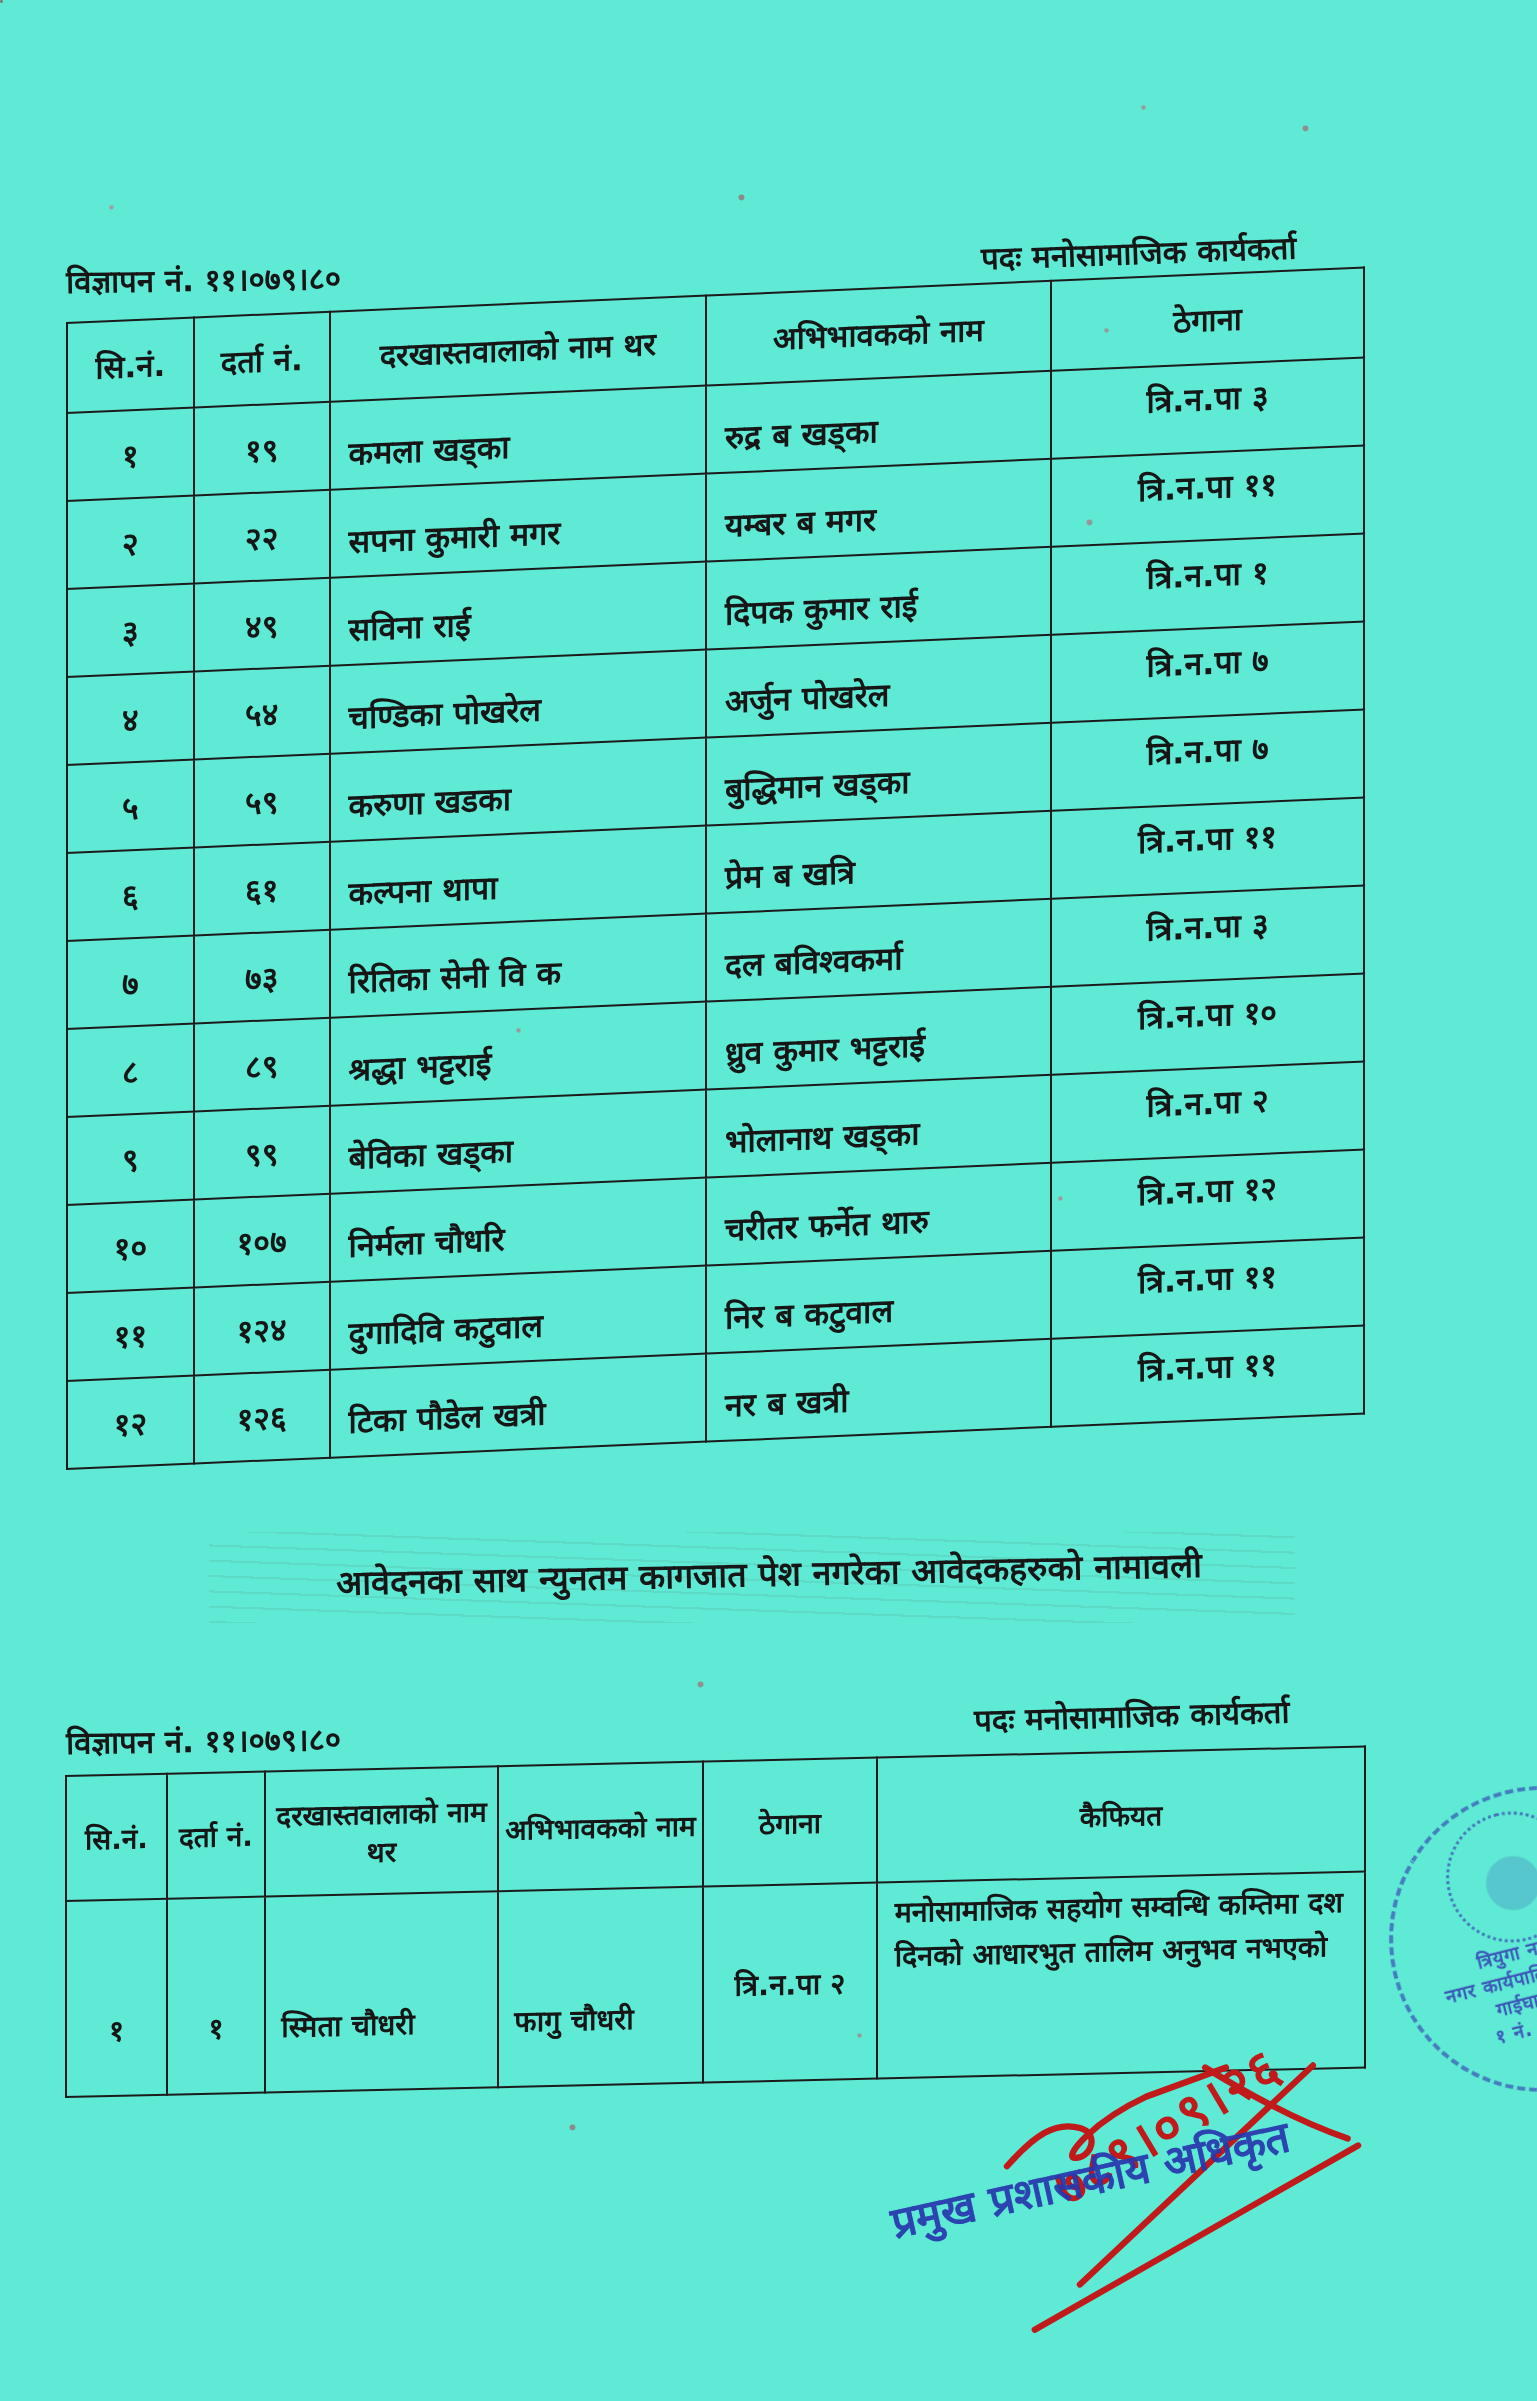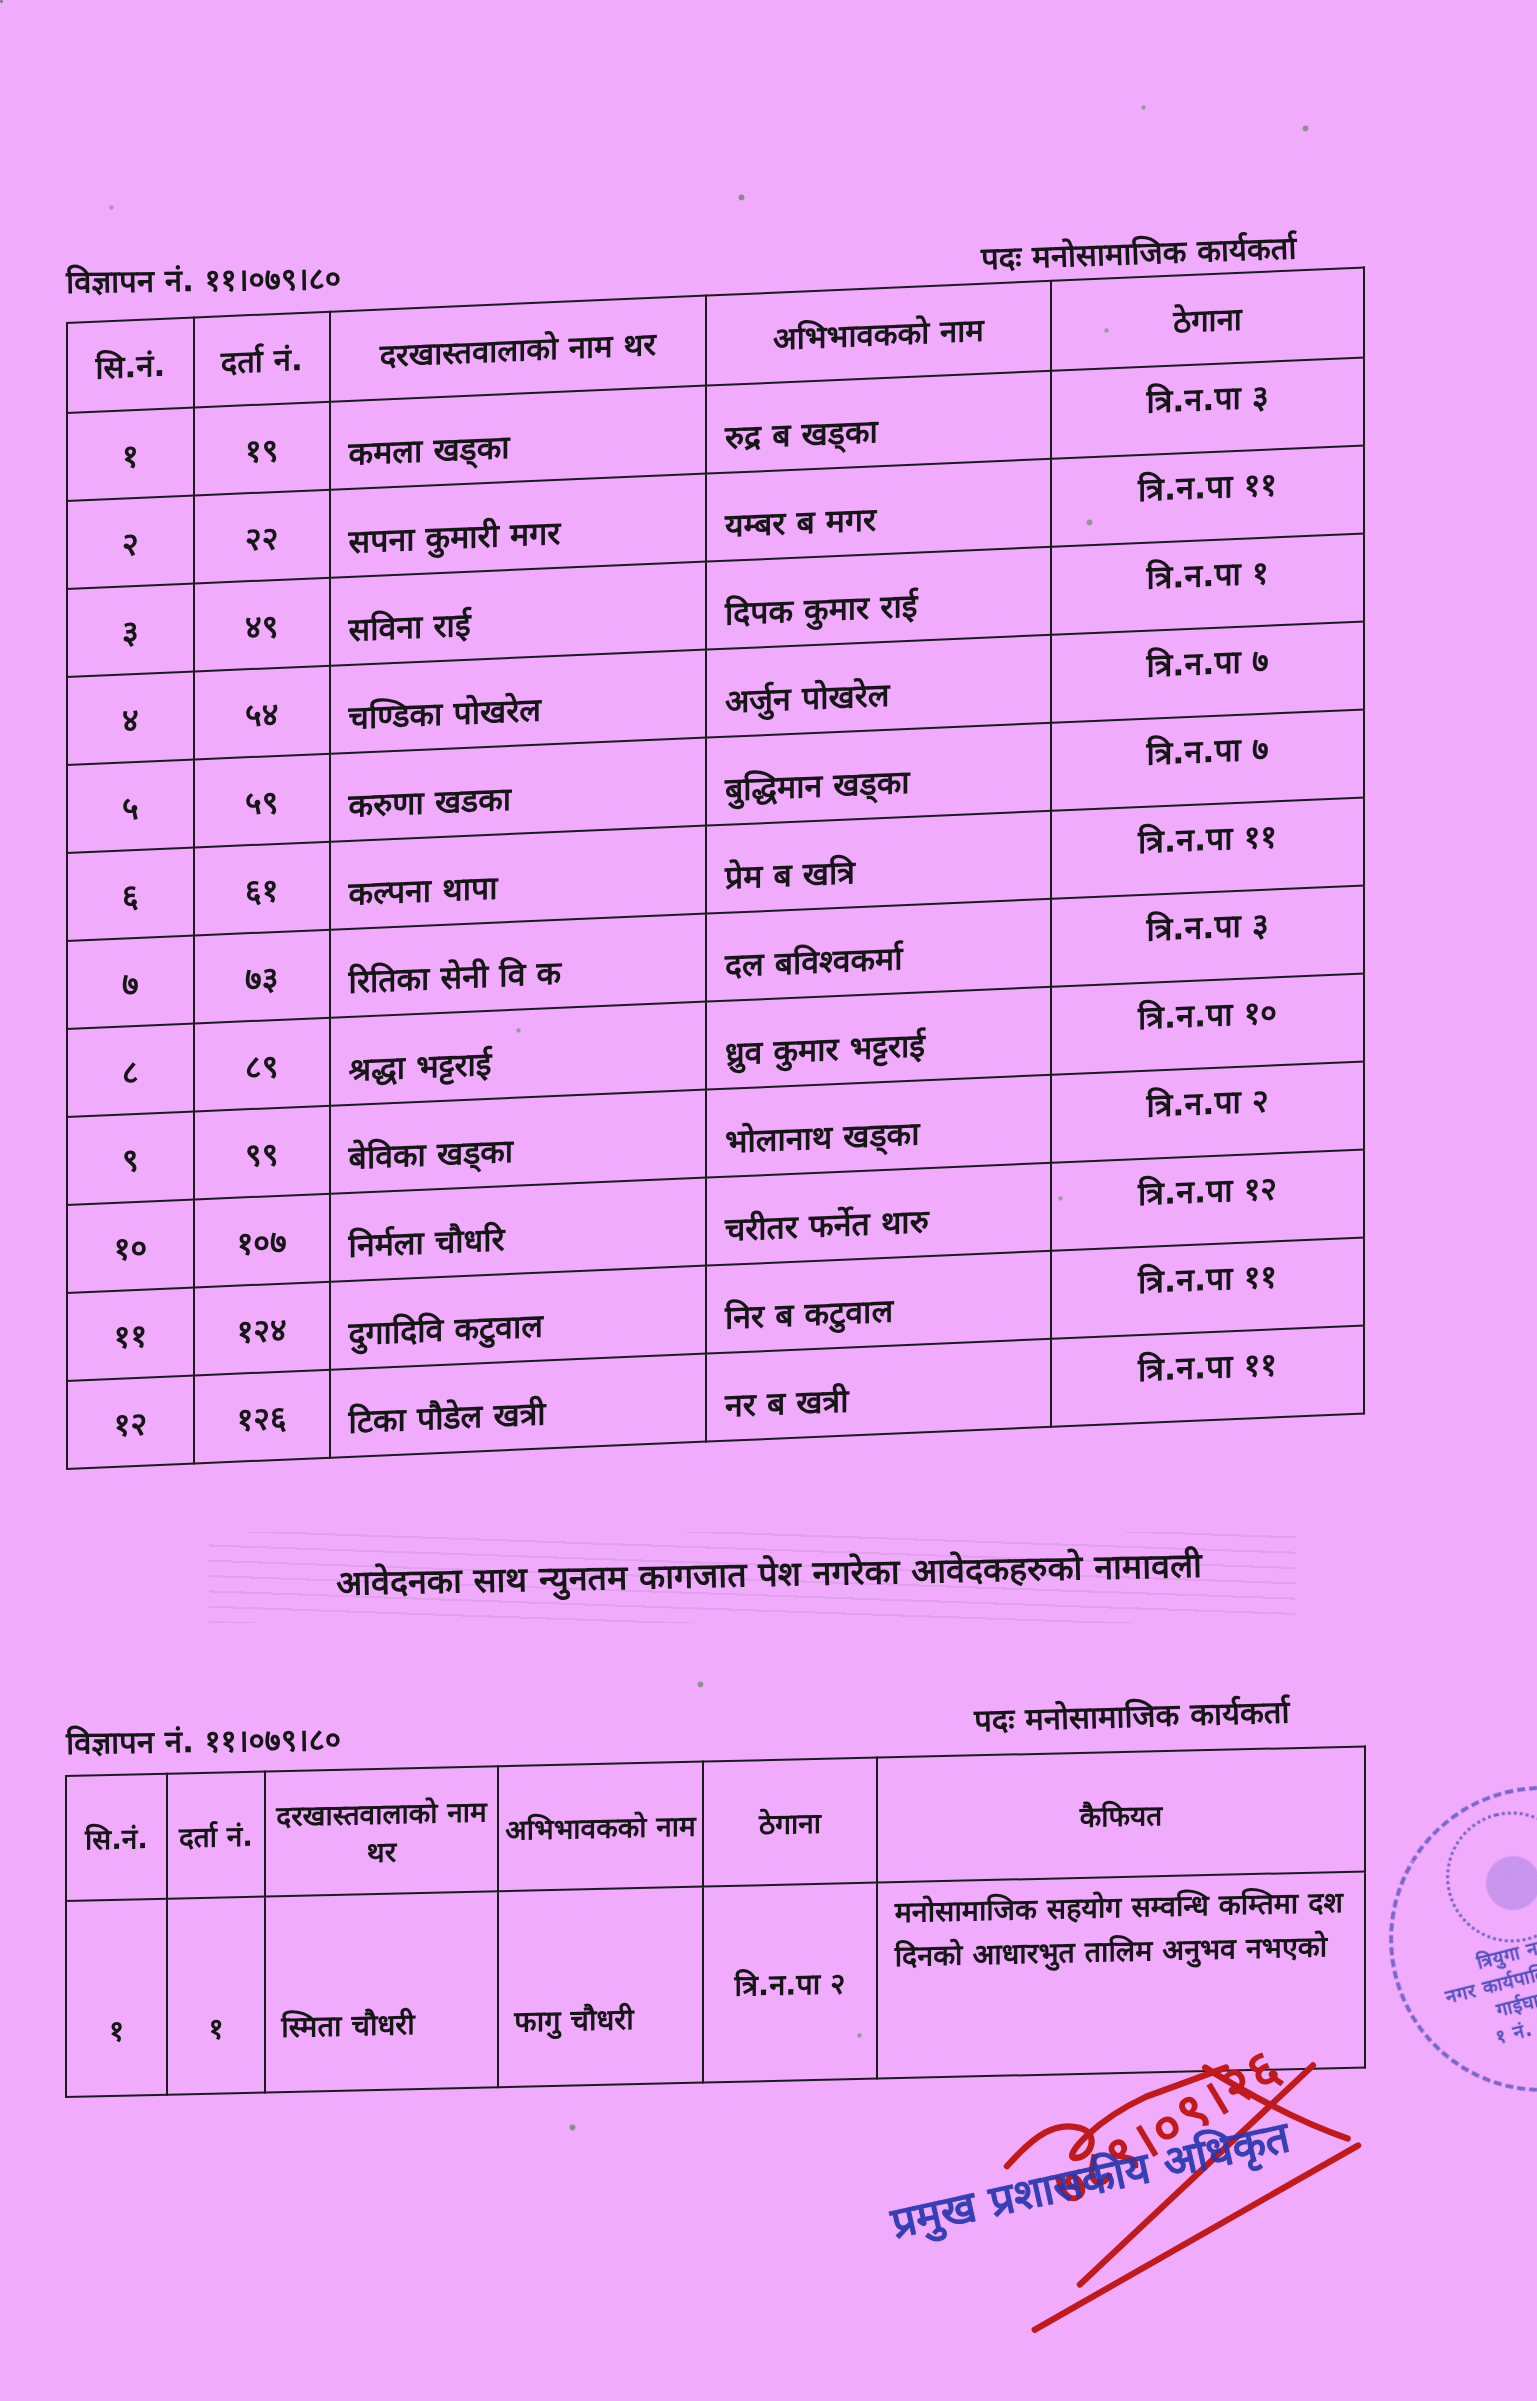--- a/index.html
+++ b/index.html
@@ -1,19 +1,19 @@
 <!DOCTYPE html>
 <html style="font-size:11px"><head>
 <meta charset="utf-8">
 <style>
   html,body{margin:0;padding:0;background:#e8e8e8;}
   .page{
     position:relative;
     width:1538px;height:2401px;
-    background:#f0abfc;
+    background:#5eead4;
     overflow:hidden;
     font-family:"DejaVu Sans","Liberation Sans",sans-serif;
     color:#161616;
   }
   
   .hdr{position:absolute;font-weight:700;white-space:nowrap;}
   .ad1{left:66px;top:258px;font-size:31px;transform:rotate(-0.8deg);}
   .pos1{left:981px;top:231px;font-size:31px;transform:rotate(-2deg);}
   .ad2{left:66px;top:1719px;font-size:31px;transform:rotate(-0.8deg);}
   .pos2{left:974px;top:1694px;font-size:31px;transform:rotate(-1.6deg);}

